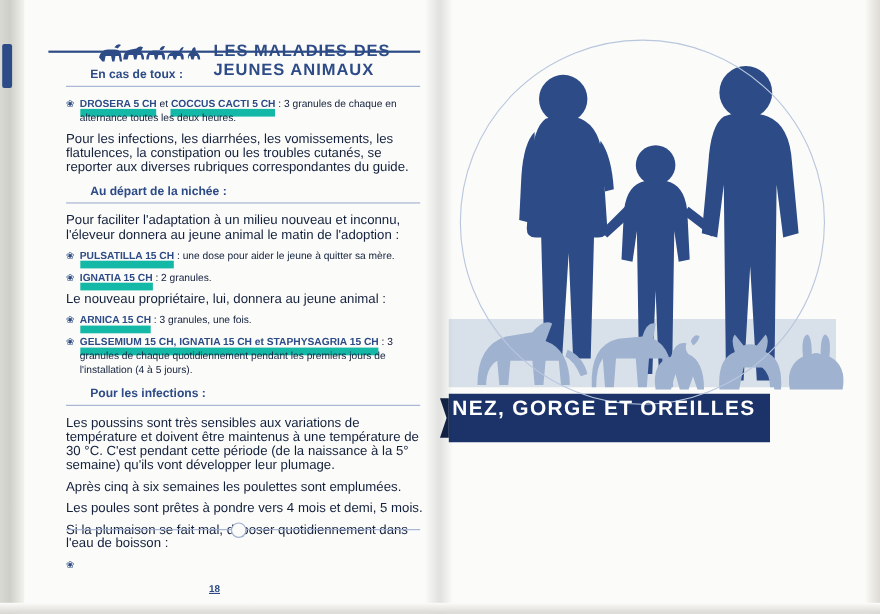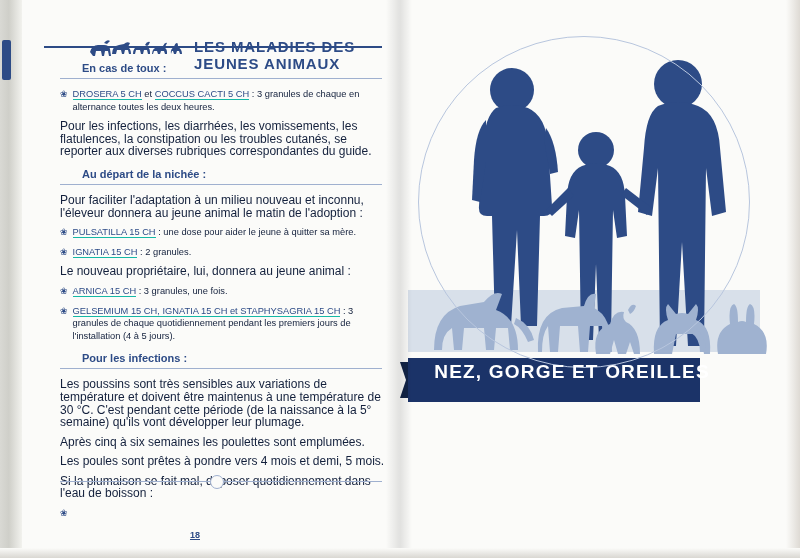--- a/index.html
+++ b/index.html
@@ -67,21 +67,21 @@
   .rem{
     display:flex;gap:5px;align-items:flex-start;margin:0 0 7px 0;
   }
   .rem .marker{
     color:#2d4b86;font-size:9px;line-height:12.6px;flex:0 0 auto;
   }
   .rem .txt{
     font-size:9.3px;line-height:12.6px;color:#13203c;
   }
   .rem .txt b{
-    color:#2d4b86;border-bottom:1px solid #14b8a6;font-weight:normal;
+    color:#2d4b86;border-bottom:7px solid #14b8a6;font-weight:bold;
   }
   .sec-block{margin-bottom:10px;}
 
   .divider{
     position:absolute;left:60px;top:474px;width:322px;height:14px;
   }
   .divider .line{
     position:absolute;top:7px;left:0;width:322px;height:1px;background:#9fb0cf;
   }
   .divider .circle{
@@ -97,21 +97,21 @@
   .illus{
     position:absolute;left:400px;top:28px;width:386px;height:420px;
   }
   .arc{
     position:absolute;left:18px;top:8px;width:330px;height:330px;
     border:1px solid #b8c6de;border-radius:50%;
   }
   .banner-text{
     position:absolute;left:8px;top:322px;width:282px;height:44px;
     display:flex;align-items:center;justify-content:center;
-    color:#ffffff;font-size:19px;letter-spacing:1.2px;font-weight:600;margin-left:23px;
+    color:#ffffff;font-size:19px;letter-spacing:1.2px;font-weight:600;
   }
   svg{display:block;}
 </style>
 </head>
 <body>
 
 <div class="page">
 
   <div class="book-edge"></div>
   <div class="edge-tab"></div>

